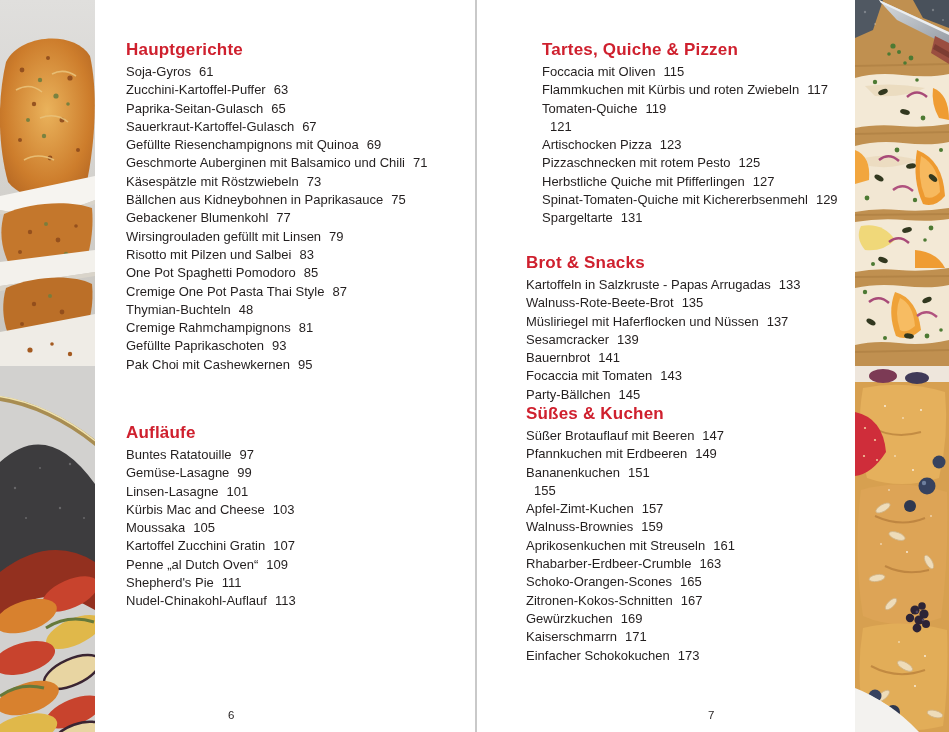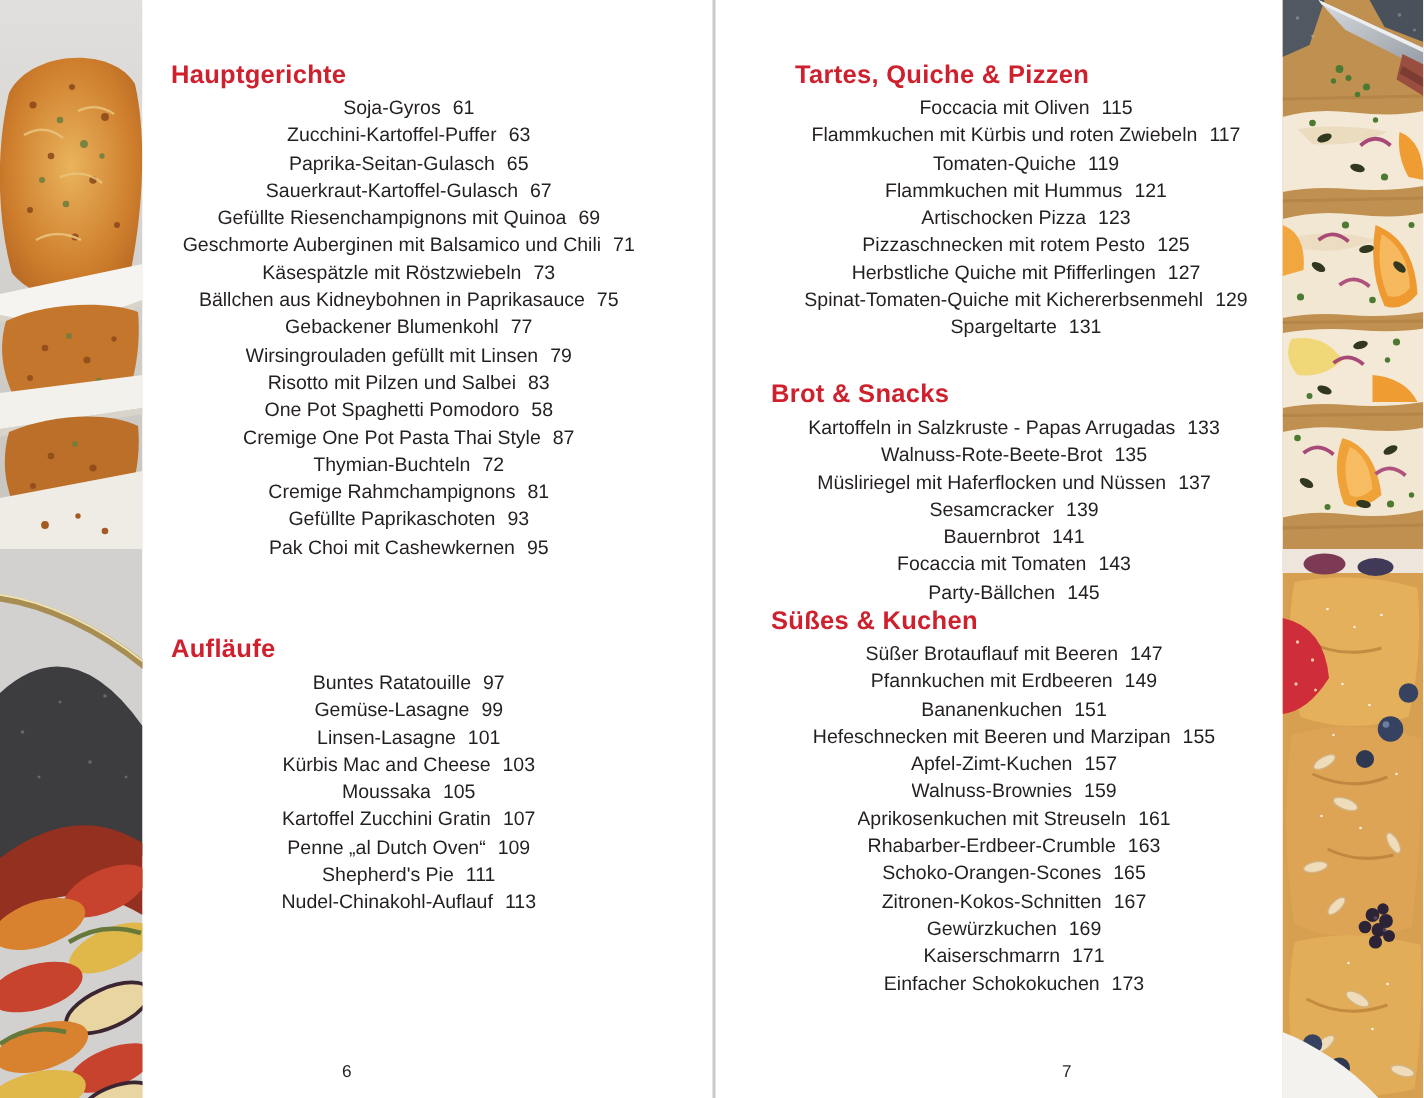--- a/index.html
+++ b/index.html
@@ -6,27 +6,27 @@
   .spread{
     position:relative;width:949px;height:732px;background:#ffffff;
     font-family:"Liberation Sans", sans-serif;overflow:hidden;
     color:var(--text,#231f1f);
   }
   .photo{position:absolute;display:block;}
   .divider{position:absolute;left:475px;top:0;width:2px;height:732px;background:var(--divider,#c9c9c9);}
   .toc-page{position:absolute;top:0;height:732px;}
   .toc-page.left{left:110px;width:321px;}
   .toc-page.right{left:510px;width:328px;}
-  .toc-section{position:absolute;left:4px;right:0;}
+  .toc-section{position:absolute;left:16px;right:0;}
   .toc-section h2{
     margin:0 0 4px 0;font-size:17px;line-height:18px;font-weight:bold;
     color:var(--accent,#cf202e);letter-spacing:.2px;
   }
   .row{
-    display:flex;justify-content:center;align-items:baseline;
+    display:flex;justify-content:flex-start;align-items:baseline;
     height:18.3px;font-size:13px;line-height:18.3px;white-space:nowrap;
   }
   .row .lbl{overflow:hidden;}
   .row .num{text-align:right;padding-left:8px;}
   .folio{position:absolute;top:709px;font-size:11.5px;color:#2a2626;}
   .folio.left{left:228px;}
   .folio.right{left:708px;}
 </style>
 </head>
 <body>
@@ -175,29 +175,29 @@
           <div class="row">
             <span class="lbl">Wirsingrouladen gefüllt mit Linsen</span>
             <span class="num">79</span>
           </div>
           <div class="row">
             <span class="lbl">Risotto mit Pilzen und Salbei</span>
             <span class="num">83</span>
           </div>
           <div class="row">
             <span class="lbl">One Pot Spaghetti Pomodoro</span>
-            <span class="num">58</span>
+            <span class="num">85</span>
           </div>
           <div class="row">
             <span class="lbl">Cremige One Pot Pasta Thai Style</span>
             <span class="num">87</span>
           </div>
           <div class="row">
             <span class="lbl">Thymian-Buchteln</span>
-            <span class="num">72</span>
+            <span class="num">48</span>
           </div>
           <div class="row">
             <span class="lbl">Cremige Rahmchampignons</span>
             <span class="num">81</span>
           </div>
           <div class="row">
             <span class="lbl">Gefüllte Paprikaschoten</span>
             <span class="num">93</span>
           </div>
           <div class="row">
@@ -256,21 +256,20 @@
           </div>
           <div class="row">
             <span class="lbl">Flammkuchen mit Kürbis und roten Zwiebeln</span>
             <span class="num">117</span>
           </div>
           <div class="row">
             <span class="lbl">Tomaten-Quiche</span>
             <span class="num">119</span>
           </div>
           <div class="row">
-            <span class="lbl">Flammkuchen mit Hummus</span>
             <span class="num">121</span>
           </div>
           <div class="row">
             <span class="lbl">Artischocken Pizza</span>
             <span class="num">123</span>
           </div>
           <div class="row">
             <span class="lbl">Pizzaschnecken mit rotem Pesto</span>
             <span class="num">125</span>
           </div>
@@ -326,21 +325,20 @@
           </div>
           <div class="row">
             <span class="lbl">Pfannkuchen mit Erdbeeren</span>
             <span class="num">149</span>
           </div>
           <div class="row">
             <span class="lbl">Bananenkuchen</span>
             <span class="num">151</span>
           </div>
           <div class="row">
-            <span class="lbl">Hefeschnecken mit Beeren und Marzipan</span>
             <span class="num">155</span>
           </div>
           <div class="row">
             <span class="lbl">Apfel-Zimt-Kuchen</span>
             <span class="num">157</span>
           </div>
           <div class="row">
             <span class="lbl">Walnuss-Brownies</span>
             <span class="num">159</span>
           </div>

